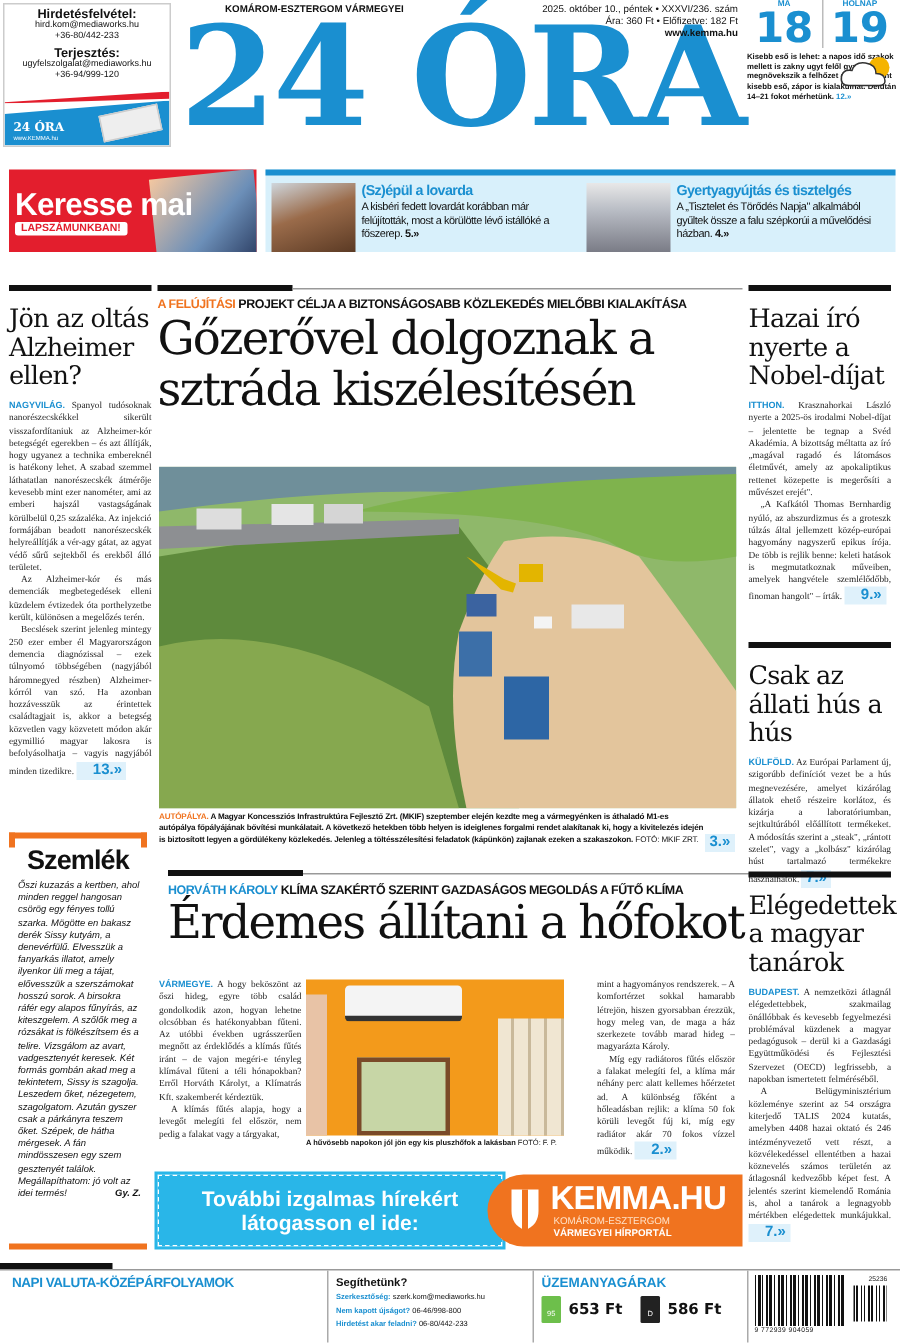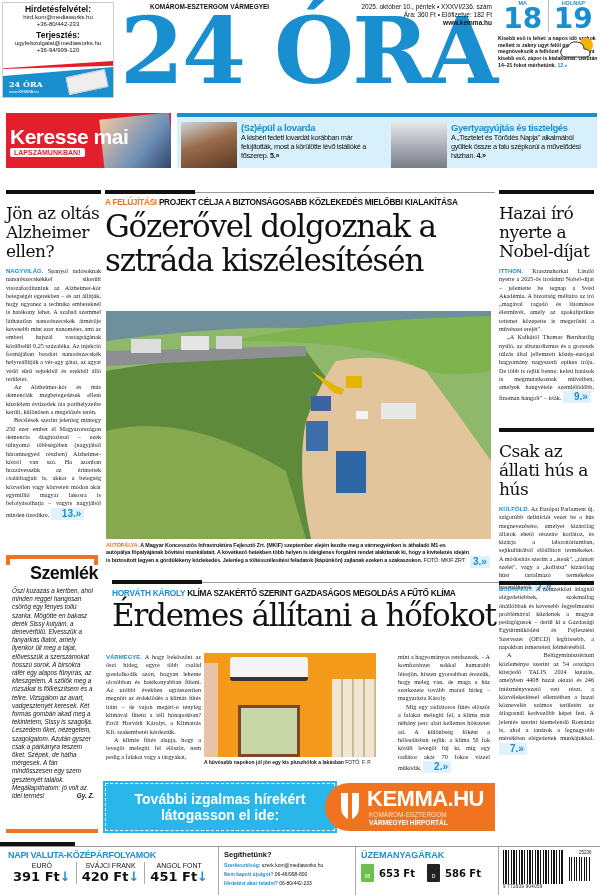--- a/index.html
+++ b/index.html
@@ -38,21 +38,21 @@
 
 .col-left{left:6px;width:95px}
 .col-right{left:499px;width:95px}
 .hl-side{font-family:"DejaVu Serif",serif;font-size:17px;line-height:19px;letter-spacing:-.5px;margin:10px 0 6px}
 .kicker{font-weight:bold;font-size:8.3px;letter-spacing:-.3px}
 .headline{font-family:"DejaVu Serif",serif;font-size:31px;line-height:34px;letter-spacing:-1.2px}
 
 #szemlek{left:6px;top:555px;width:92px;height:278px;border-top:4px solid #f0731f;border-bottom:4px solid #f0731f}
 #szemlek:before,#szemlek:after{content:"";position:absolute;top:-4px;width:4px;height:10px;background:#f0731f}
 #szemlek:before{left:0}#szemlek:after{right:0}
-#szemlek .t{font-size:18px;font-weight:bold;margin:4px 0 3px 24px;letter-spacing:-.6px}
+#szemlek .t{font-size:18px;font-weight:bold;margin:4px 0 3px 12px;letter-spacing:-.6px}
 #szemlek .b{font-style:italic;font-size:6.3px;line-height:8.2px;padding:0 4px 0 6px;font-family:"Liberation Sans",sans-serif}
 
 #banner{left:105px;top:783px;width:390px;height:48px}
 #banner .l{position:absolute;left:0;top:0;width:230px;height:48px;background:#29b6e8;border:1px dashed #fff;outline:2px solid #29b6e8}
 #banner .l span{display:block;text-align:center;color:#fff;font-weight:bold;font-size:14px;line-height:16px}
 #banner .r{position:absolute;left:220px;top:0;width:170px;height:48px;background:#f0731f;border-radius:24px 0 0 24px}
 
 #footer{left:0;top:846px;width:600px;height:49px;border-top:1px solid #999}
 .fx{position:absolute;top:3px}
 </style>
@@ -256,49 +256,36 @@
   <div class="hl-side">Csak az állati hús a hús</div>
   <div class="body-txt">
     <span class="lead blue">KÜLFÖLD.</span>
     <span>Az Európai Parlament új, szigorúbb definíciót vezet be a hús megnevezésére, amelyet kizárólag állatok ehető részeire korlátoz, és kizárja a laboratóriumban, sejtkultúrából előállított termékeket. A módosítás szerint a „steak", „rántott szelet", vagy a „kolbász" kizárólag húst tartalmazó termékekre használhatók.</span>
     <span class="pageref">7.»</span>
   </div>
 </div>
 
 <div class="abs col-right" style="top:581px">
   <div class="thickbar"></div>
+  <div class="hl-side">Elégedettek a magyar tanárok</div>
   <div class="body-txt">
     <span class="lead blue">BUDAPEST.</span>
     <span>A nemzetközi átlagnál elégedettebbek, szakmailag önállóbbak és kevesebb fegyelmezési problémával küzdenek a magyar pedagógusok – derül ki a Gazdasági Együttműködési és Fejlesztési Szervezet (OECD) legfrissebb, a napokban ismertetett felméréséből.</span>
   </div>
   <div class="body-txt" style="text-indent:8px">
     <span>A Belügyminisztérium közleménye szerint az 54 országra kiterjedő TALIS 2024 kutatás, amelyben 4408 hazai oktató és 246 intézményvezető vett részt, a közvélekedéssel ellentétben a hazai köznevelés számos területén az átlagosnál kedvezőbb képet fest. A jelentés szerint kiemelendő Románia is, ahol a tanárok a legnagyobb mértékben elégedettek munkájukkal.</span>
     <span class="pageref">7.»</span>
   </div>
 </div>
 
 <div id="footer" class="abs">
   <div style="position:absolute;left:0;top:-5px;width:75px;height:4px;background:#111"></div>
 
   <div class="fx" style="left:8px;width:205px">
     <div style="color:#1a8fd0;font-weight:bold;font-size:9px;letter-spacing:-.3px">NAPI VALUTA-KÖZÉPÁRFOLYAMOK</div>
-    <div style="display:flex;margin-top:2px">
-      <div style="flex:1;text-align:center;border-right:1px solid #aaa">
-        <div style="font-size:7px">EURÓ</div>
-        <div style="font-size:13px;font-weight:bold;font-family:'DejaVu Sans',sans-serif"><span>391 Ft</span><span class="blue">↓</span></div>
-      </div>
-      <div style="flex:1;text-align:center;border-right:1px solid #aaa">
-        <div style="font-size:7px">SVÁJCI FRANK</div>
-        <div style="font-size:13px;font-weight:bold;font-family:'DejaVu Sans',sans-serif"><span>420 Ft</span><span class="blue">↓</span></div>
-      </div>
-      <div style="flex:1;text-align:center">
-        <div style="font-size:7px">ANGOL FONT</div>
-        <div style="font-size:13px;font-weight:bold;font-family:'DejaVu Sans',sans-serif"><span>451 Ft</span><span class="blue">↓</span></div>
-      </div>
-    </div>
   </div>
 
   <div class="fx" style="left:218px;top:0;width:135px;height:49px;border-left:1px solid #aaa;padding:3px 0 0 5px">
     <div style="font-weight:bold;font-size:7.5px">Segíthetünk?</div>
     <div style="font-size:5px;line-height:9px;margin-top:2px">
       <div><b class="blue">Szerkesztőség:</b> <span>szerk.kom@mediaworks.hu</span></div>
       <div><b class="blue">Nem kapott újságot?</b> <span>06-46/998-800</span></div>
       <div><b class="blue">Hirdetést akar feladni?</b> <span>06-80/442-233</span></div>
     </div>
   </div>

